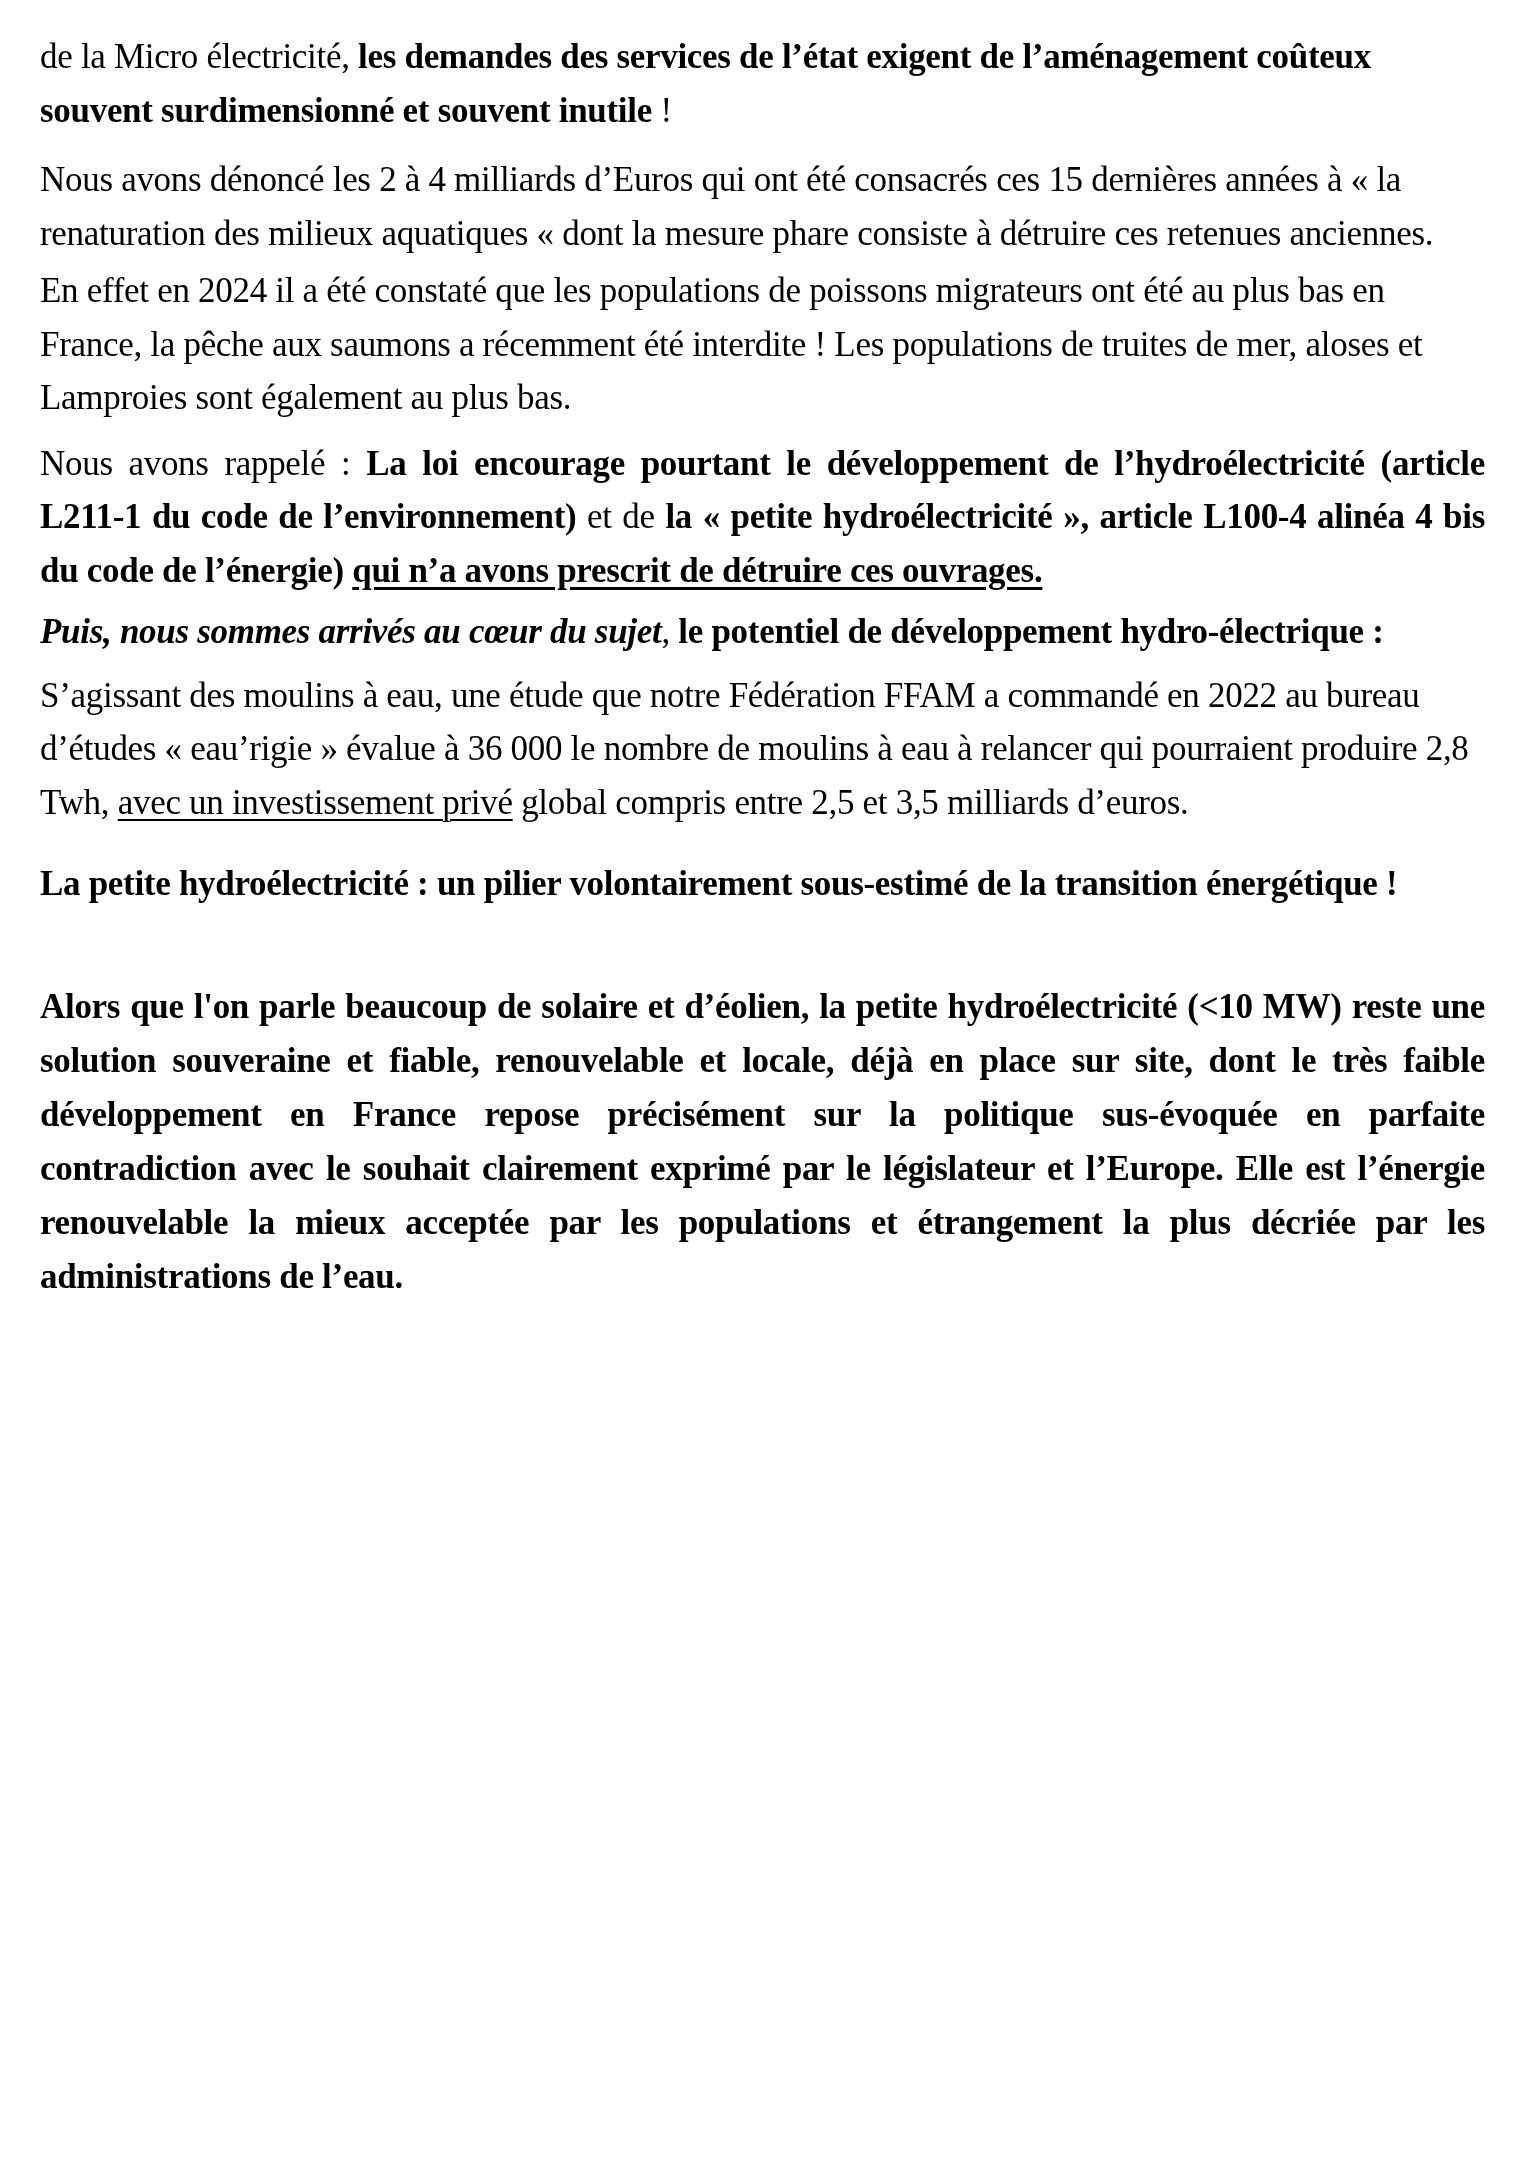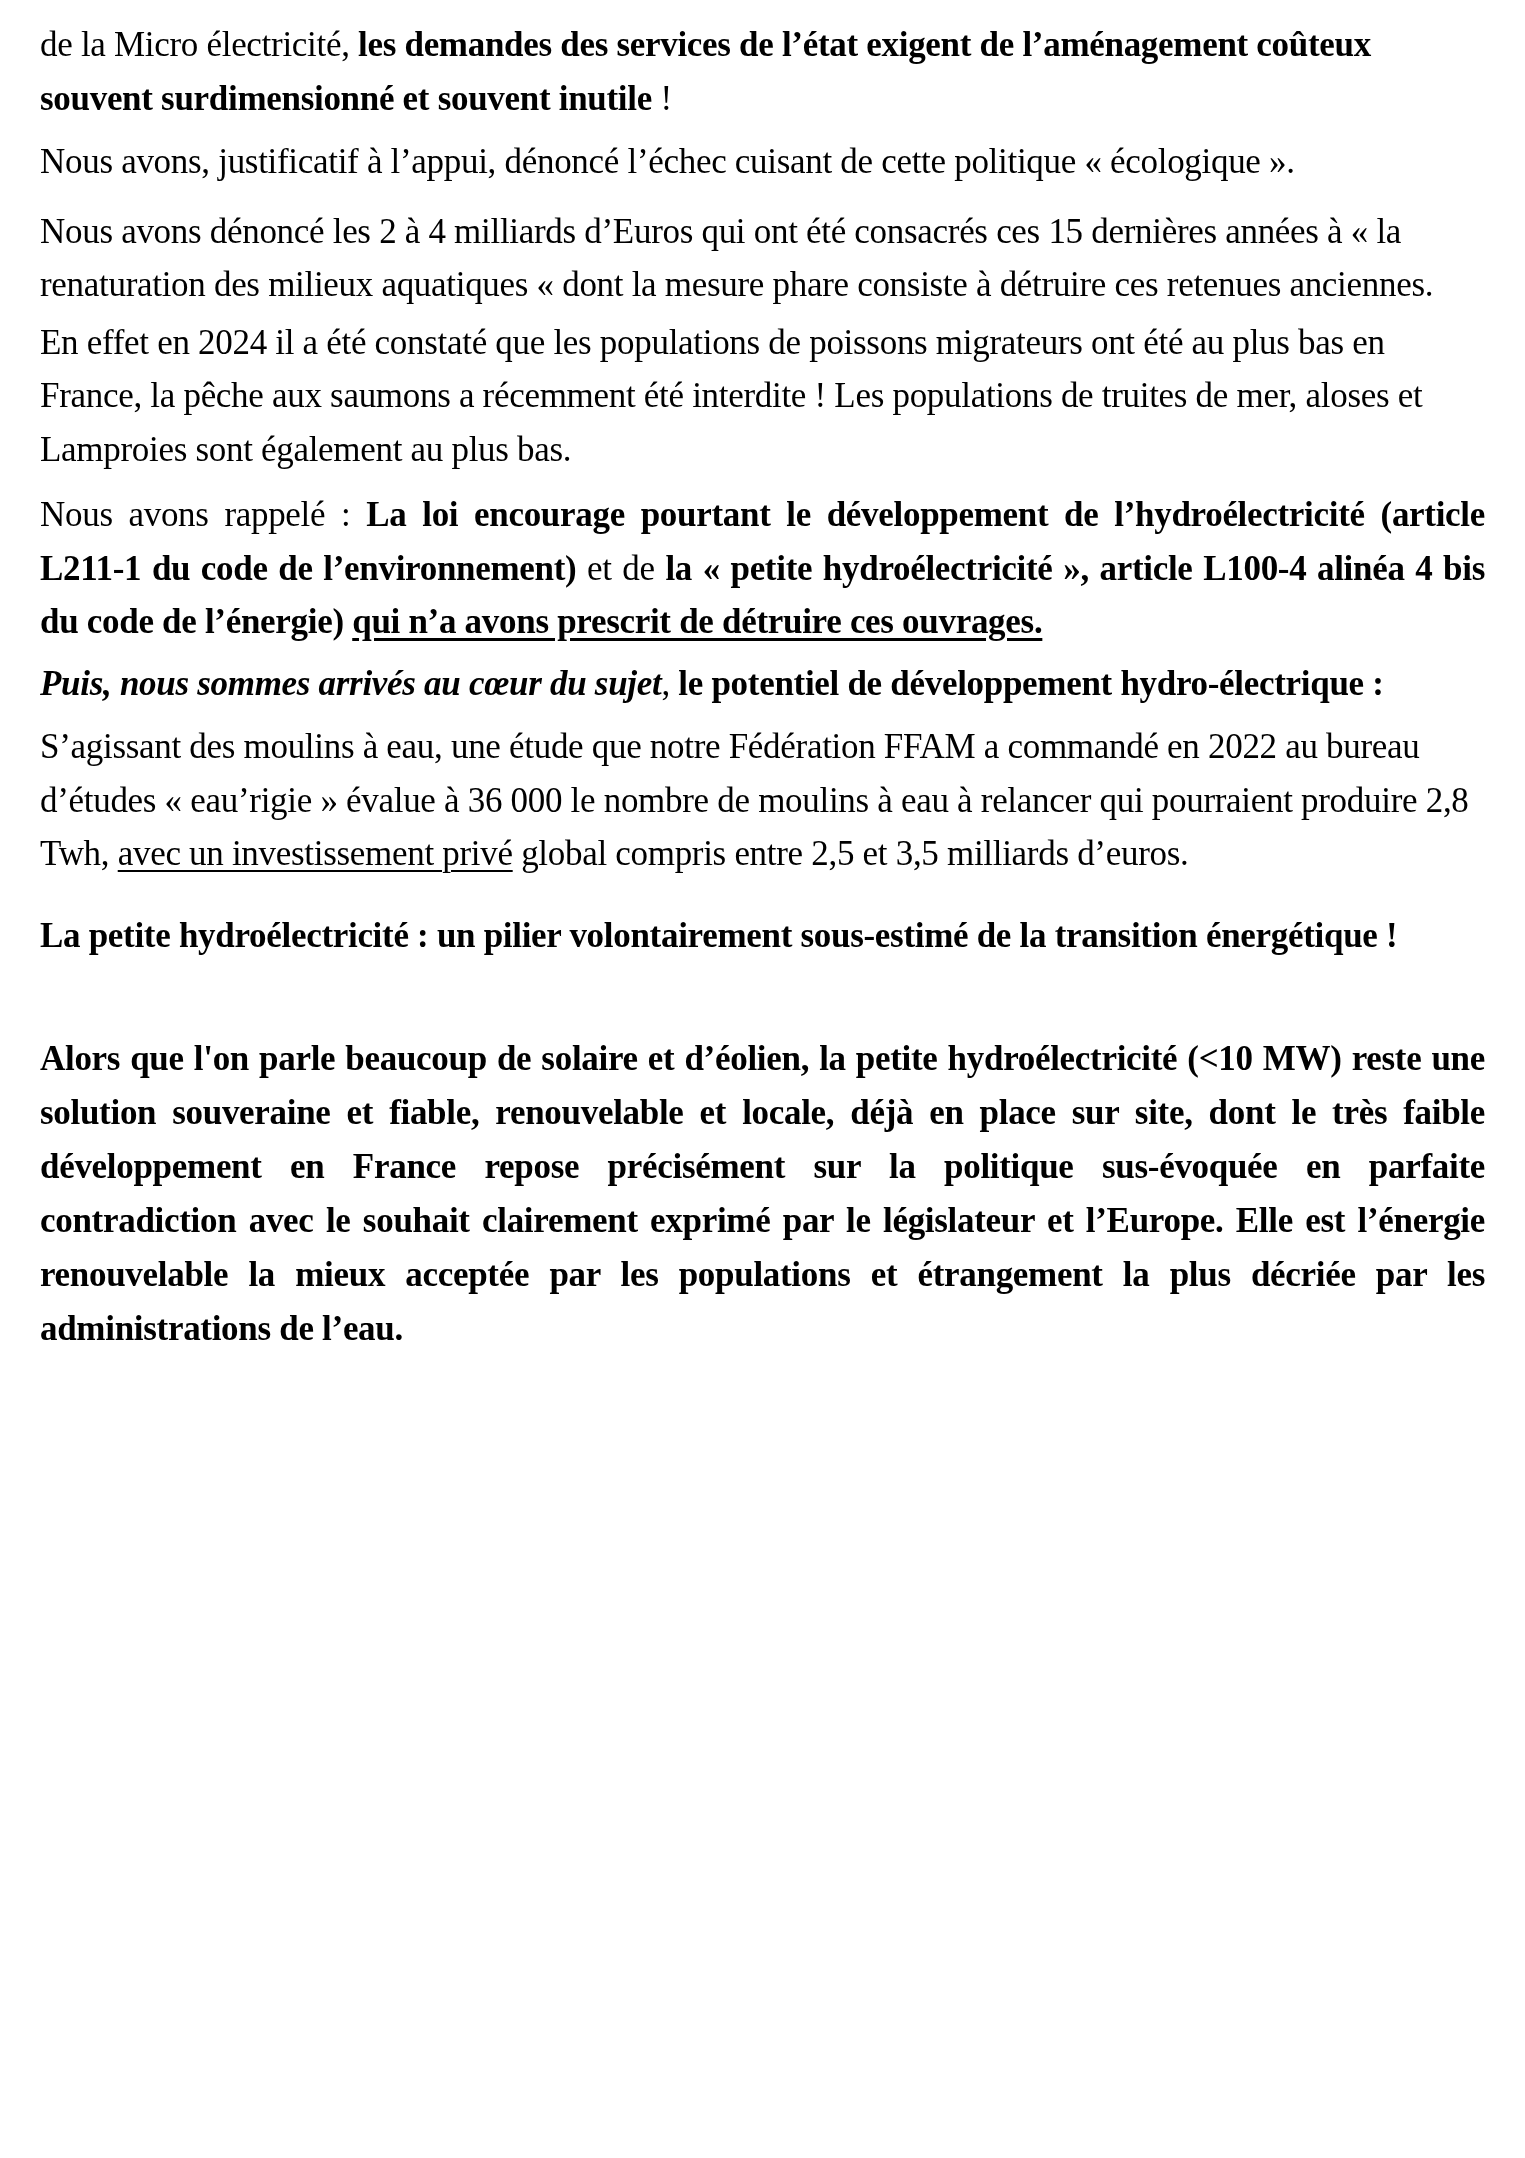--- a/index.html
+++ b/index.html
@@ -29,43 +29,40 @@
       word-spacing: 0px;
     }
     .justify {
       text-align: justify;
       text-align-last: left;
     }
     .b { font-weight: bold; }
     .i { font-style: italic; }
     .u { text-decoration: underline; text-decoration-thickness: 3px; text-underline-offset: 5px; }
     .u-thin { text-decoration: underline; text-decoration-thickness: 2px; text-underline-offset: 5px; }
-    .p1 { margin-top: 0; }
+    .p1 { margin-top: 12px; }
     .p2 { margin-top: 10px; }
     .p3 { margin-top: 16px; }
     .p4 { margin-top: 4px; }
     .p5 { margin-top: 12px; }
     .p6 { margin-top: 70px; }
     .p7 { margin-top: 8px; }
     .p8 { margin-top: 10px; }
     .p9 { margin-top: 29px; line-height: 52px; }
     .p10 { margin-top: 70px; line-height: 54px; }
   </style>
 </head>
 <body>
 
 <div class="page">
 
   <p class="para p1">
     <span>de la Micro électricité, </span><span class="b">les demandes des services de l’état exigent de l’aménagement coûteux souvent surdimensionné et souvent inutile</span><span> !</span>
   </p>
 
-  <p class="para p2">
-    <span>Nous avons, justificatif à l’appui, dénoncé l’échec cuisant de cette politique «  écologique ».</span>
-  </p>
 
   <p class="para p3">
     <span> Nous  avons dénoncé les 2 à 4 milliards  d’Euros qui ont été consacrés ces 15 dernières années à « la renaturation des milieux aquatiques « dont la mesure phare consiste à détruire ces retenues  anciennes.</span>
   </p>
 
   <p class="para p4">
     <span>En  effet en 2024  il a été constaté que les populations de poissons migrateurs ont été au plus bas en France, la pêche aux saumons a récemment été interdite ! Les populations de truites de mer, aloses et Lamproies sont également au plus bas.</span>
   </p>
 
   <p class="para p5 justify">

